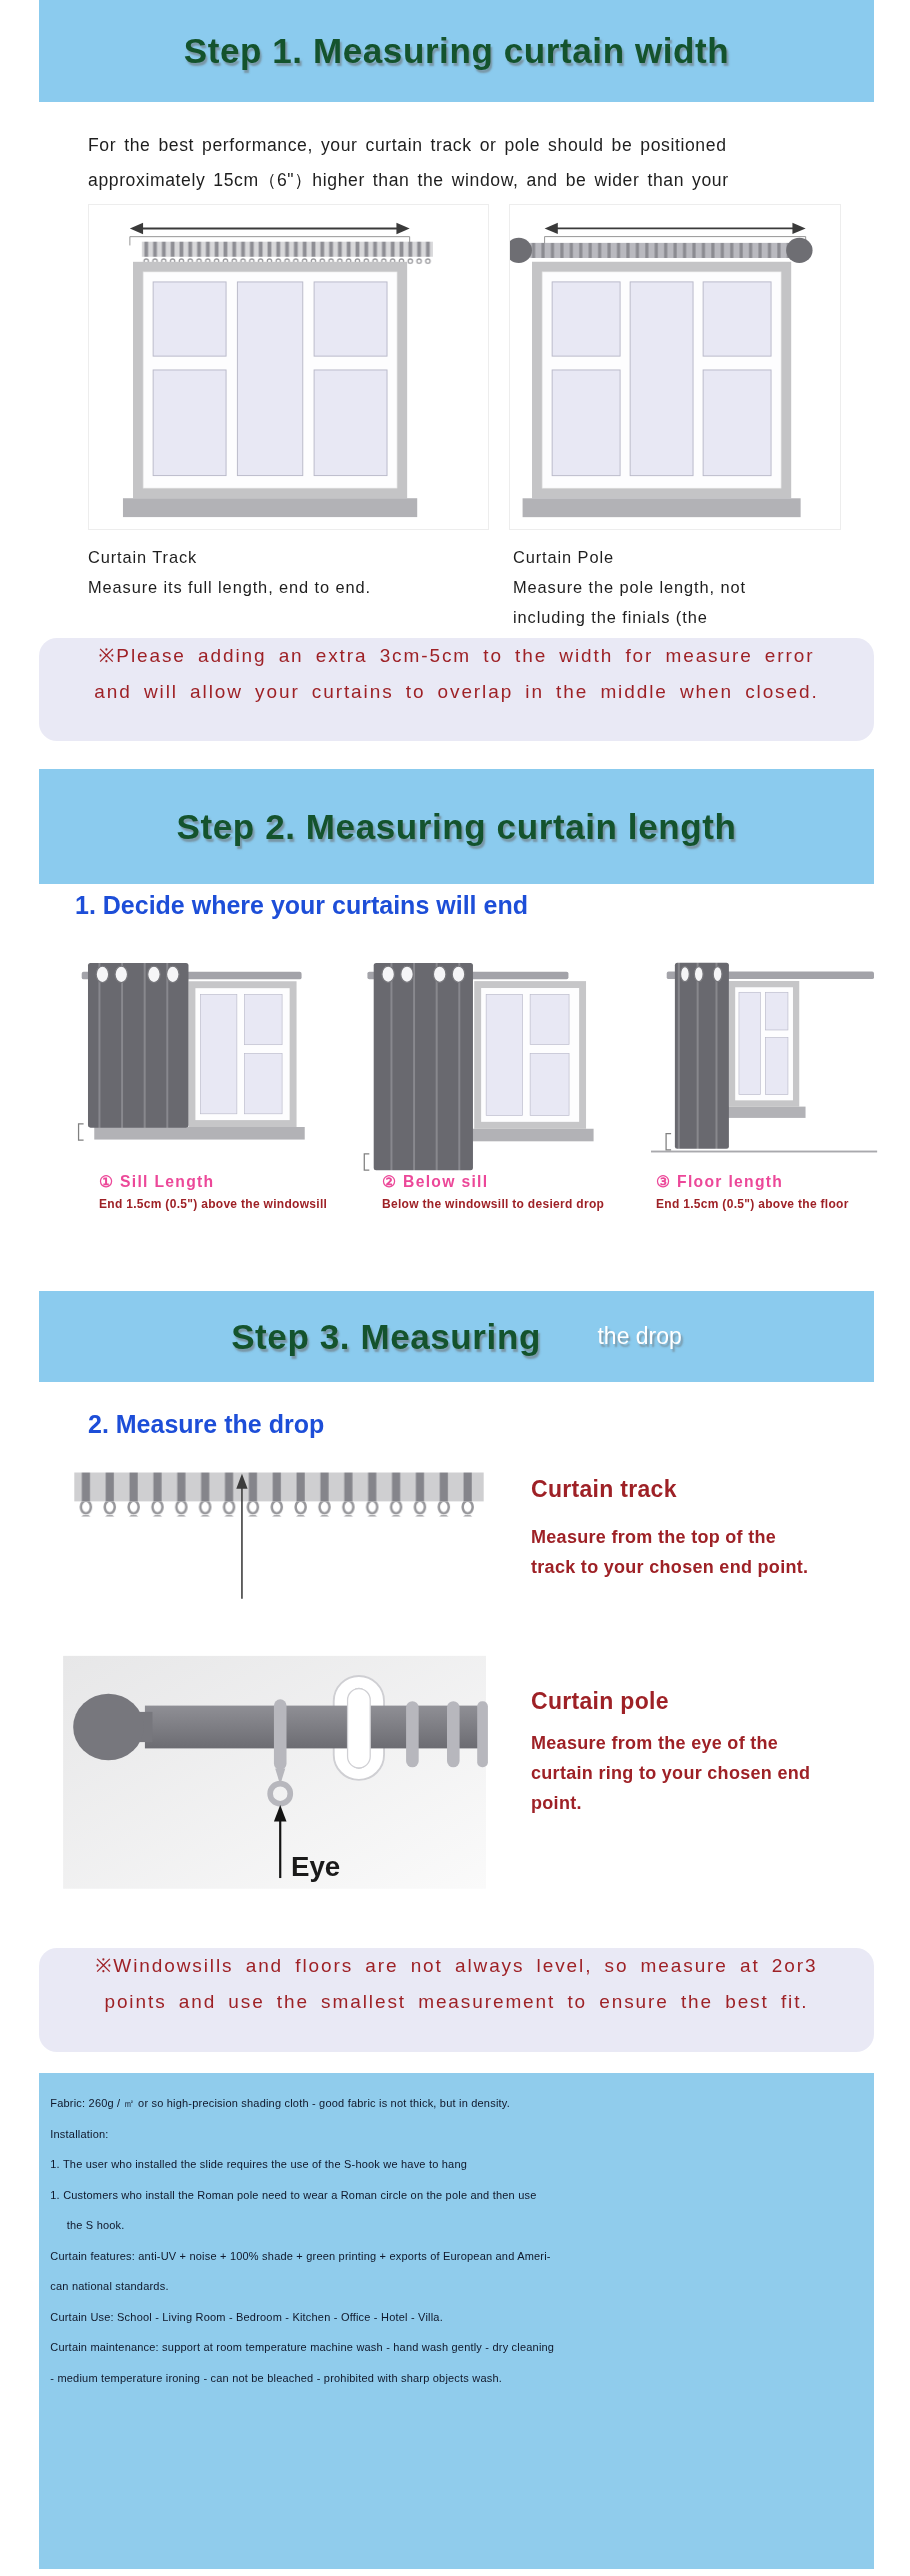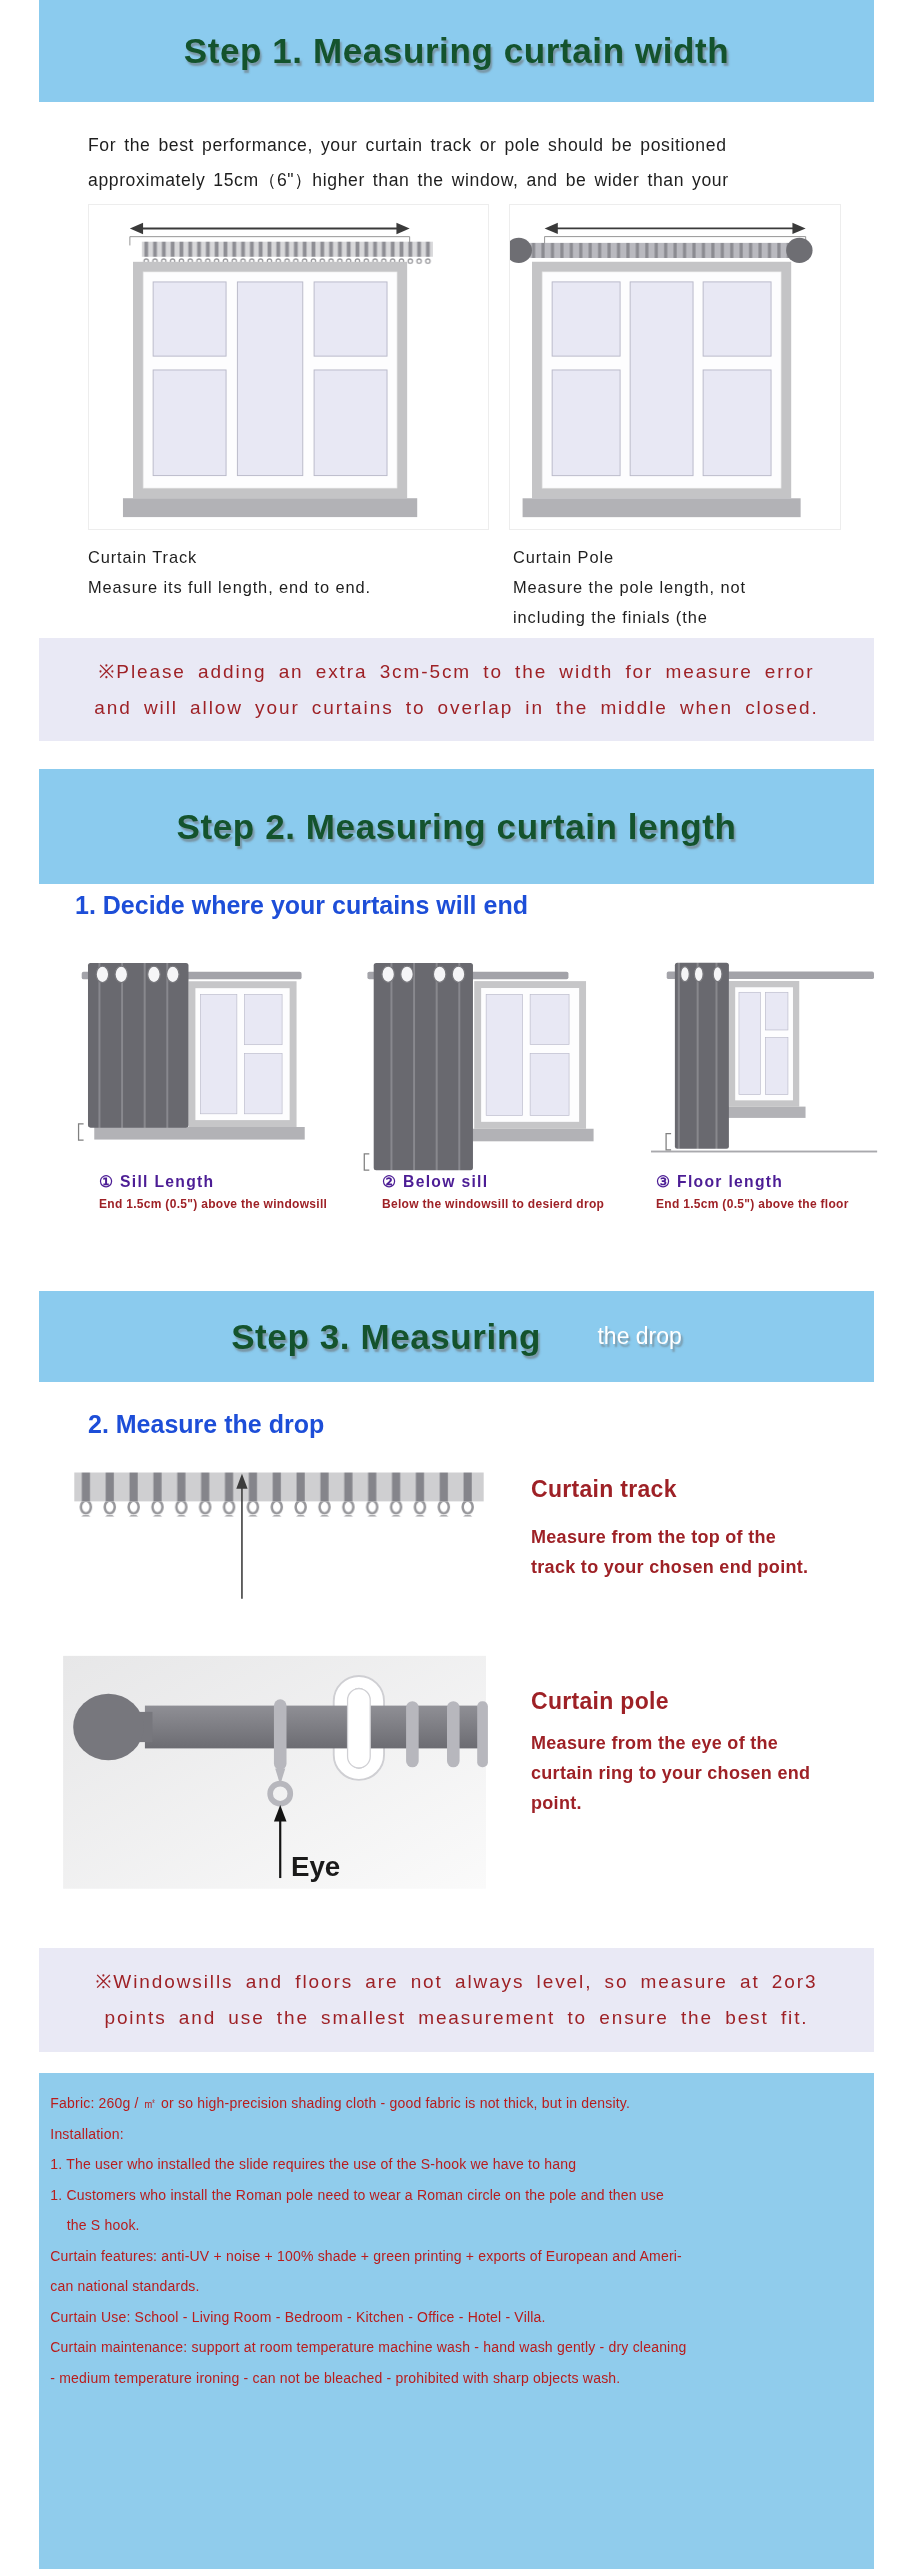--- a/index.html
+++ b/index.html
@@ -28,49 +28,49 @@
   .figbox{position:absolute;top:204px;height:324px;background:#ffffff;border:0.6px solid #ededed;}
   #box1{left:88px;width:399px;}
   #box2{left:509px;width:330px;}
 
   .figcap{position:absolute;top:542px;color:#1e1e1e;font-size:16.4px;line-height:30px;letter-spacing:0.9px;}
   #cap1{left:88px;width:403px;}
   #cap2{left:513px;width:358px;}
 
   
   .note{position:absolute;left:39px;width:835px;background:#e9e9f5;
-        display:flex;flex-direction:column;justify-content:center;align-items:center;}
+        display:flex;flex-direction:column;justify-content:flex-start;align-items:center;border-radius:18px;}
   .note div{color:#9e2126;font-size:19px;line-height:36px;letter-spacing:1.9px;word-spacing:5px;white-space:nowrap;}
   #note1{top:638px;height:103px;}
   #note2{top:1948px;height:104px;}
 
   
   .opt-cap{position:absolute;top:1171px;width:264px;}
-  .opt-title{color:#4c1d95;font-weight:bold;font-size:15.7px;line-height:22.6px;letter-spacing:1.3px;}
+  .opt-title{color:#ec4899;font-weight:bold;font-size:15.7px;line-height:22.6px;letter-spacing:1.3px;}
   .opt-desc{color:#9e2126;font-weight:bold;font-size:12px;line-height:19px;letter-spacing:0.3px;margin-top:1.3px;}
   #capA{left:99px;} #capB{left:382px;} #capC{left:656px;}
 
   
   .red-col{position:absolute;left:531px;width:352px;}
   #trackText{top:1475px;} #poleText{top:1687px;}
   .red-col h3{margin:0;color:#9e2126;font-size:23px;font-weight:bold;line-height:28px;letter-spacing:0.3px;}
   .red-col .rl{color:#9e2126;font-weight:bold;font-size:18px;line-height:30px;letter-spacing:0.3px;}
   #trackText .rl-wrap{margin-top:19px;} #poleText .rl-wrap{margin-top:12.6px;}
 
   
   .abs-svg{position:absolute;}
   #illusA{left:66px;top:959px;} #illusB{left:358px;top:959px;} #illusC{left:651px;top:959px;}
   #trackIllus{left:74px;top:1470px;}
   #poleIllus{left:63px;top:1654px;}
   .eye-label{font-family:"Liberation Sans",sans-serif;font-weight:bold;font-size:44px;fill:#1a1a1a;}
 
   
   #footer{position:absolute;left:39px;top:2073px;width:835px;height:496px;background:#90ccec;
           box-sizing:border-box;padding:15px 11.3px 0 11.3px;}
-  #footer .fl{color:#b91c1c;font-size:14px;line-height:30.5px;letter-spacing:0.2px;white-space:nowrap;}
+  #footer .fl{color:#0f172a;font-size:11px;line-height:30.5px;letter-spacing:0.2px;white-space:nowrap;}
   #footer .indent{padding-left:16.4px;}
 </style>
 </head>
 <body>
 
 <div id="page">
 
   <header id="banner1" class="banner">
     <span class="bt">Step 1. Measuring curtain width</span>
   </header>

